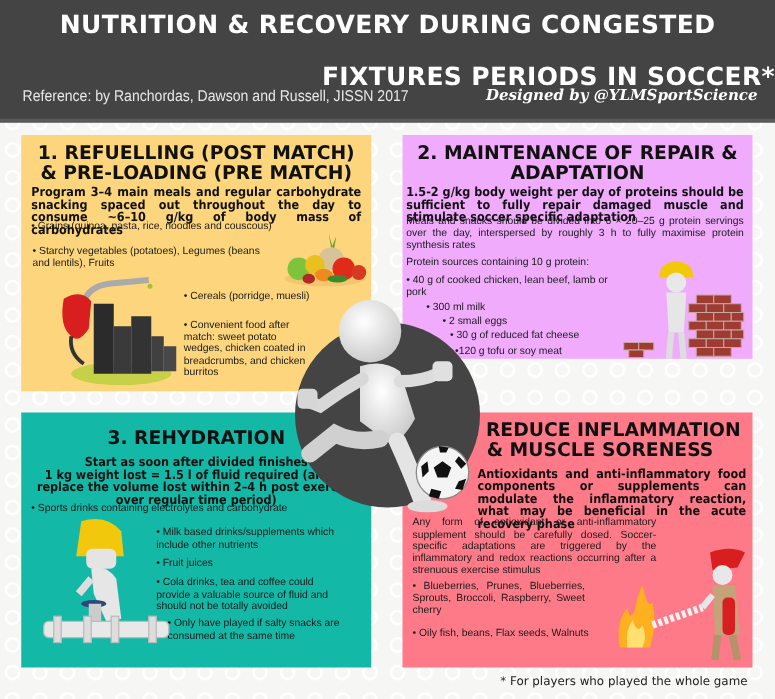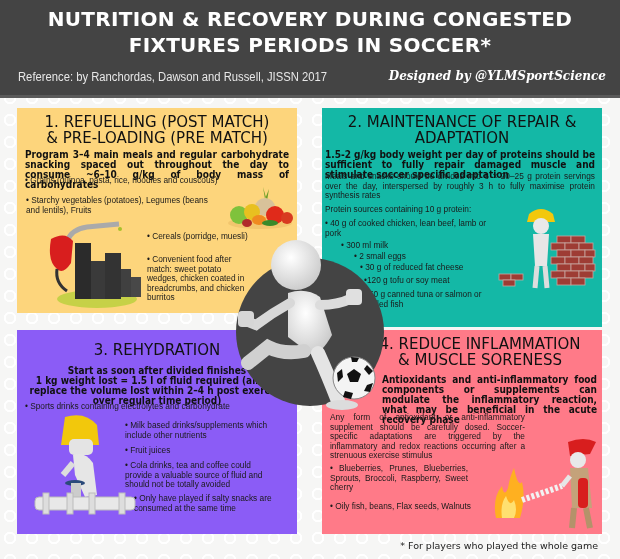--- a/index.html
+++ b/index.html
@@ -18,39 +18,39 @@
     background: #444444;
     border-bottom: 3px solid #5a5a5a;
   }
   .title {
     position: absolute; left: 0; width: 620px; text-align: center;
     color: #fff; font-family: "DejaVu Sans", sans-serif; font-weight: bold;
     font-size: 20px; line-height: 27px; letter-spacing: 0.3px;
     font-variant: small-caps; text-transform: uppercase;
   }
   .title.l1 { top: 6px; }
-  .title.l2 { top: 32px; }
+  .title.l2 { top: 48px; text-align: right; }
   .ref {
     position: absolute; left: 18px; top: 70px; color: #e8e8e8;
     font-family: "Liberation Sans", sans-serif; font-size: 12.5px;
     transform: scaleX(0.9); transform-origin: left;
   }
   .designed {
     position: absolute; right: 14px; top: 69px; color: #fff;
     font-family: "DejaVu Serif", serif; font-style: italic; font-weight: bold;
     font-size: 12px;
   }
   .panel { position: absolute; overflow: hidden; }
   .p1 { left: 17px; top: 108px; width: 280px; height: 205px; background: #fdd57c; }
-  .p2 { left: 322px; top: 108px; width: 280px; height: 219px; background: #14b8a6; }
-  .p3 { left: 17px; top: 330px; width: 280px; height: 204px; background: #8b5cf6; }
+  .p2 { left: 322px; top: 108px; width: 280px; height: 179px; background: #f0abfc; }
+  .p3 { left: 17px; top: 330px; width: 280px; height: 204px; background: #14b8a6; }
   .p4 { left: 322px; top: 330px; width: 280px; height: 204px; background: #ff7a88; }
   .ptitle {
     position: absolute; left: 0; width: 100%; text-align: center;
-    font-family: "DejaVu Sans", sans-serif; font-weight: normal;
+    font-family: "DejaVu Sans", sans-serif; font-weight: bold;
     font-size: 15px; line-height: 16px; text-transform: uppercase; color: #111;
   }
   .bold-intro {
     position: absolute; font-family: "DejaVu Sans Condensed", "DejaVu Sans", sans-serif;
     font-weight: bold; font-size: 10px; line-height: 10px; color: #111;
   }
   .txt {
     position: absolute; font-family: Liberation Sans, sans-serif;
     font-size: 8.3px; line-height: 9.5px; color: #1a1a1a;
   }

